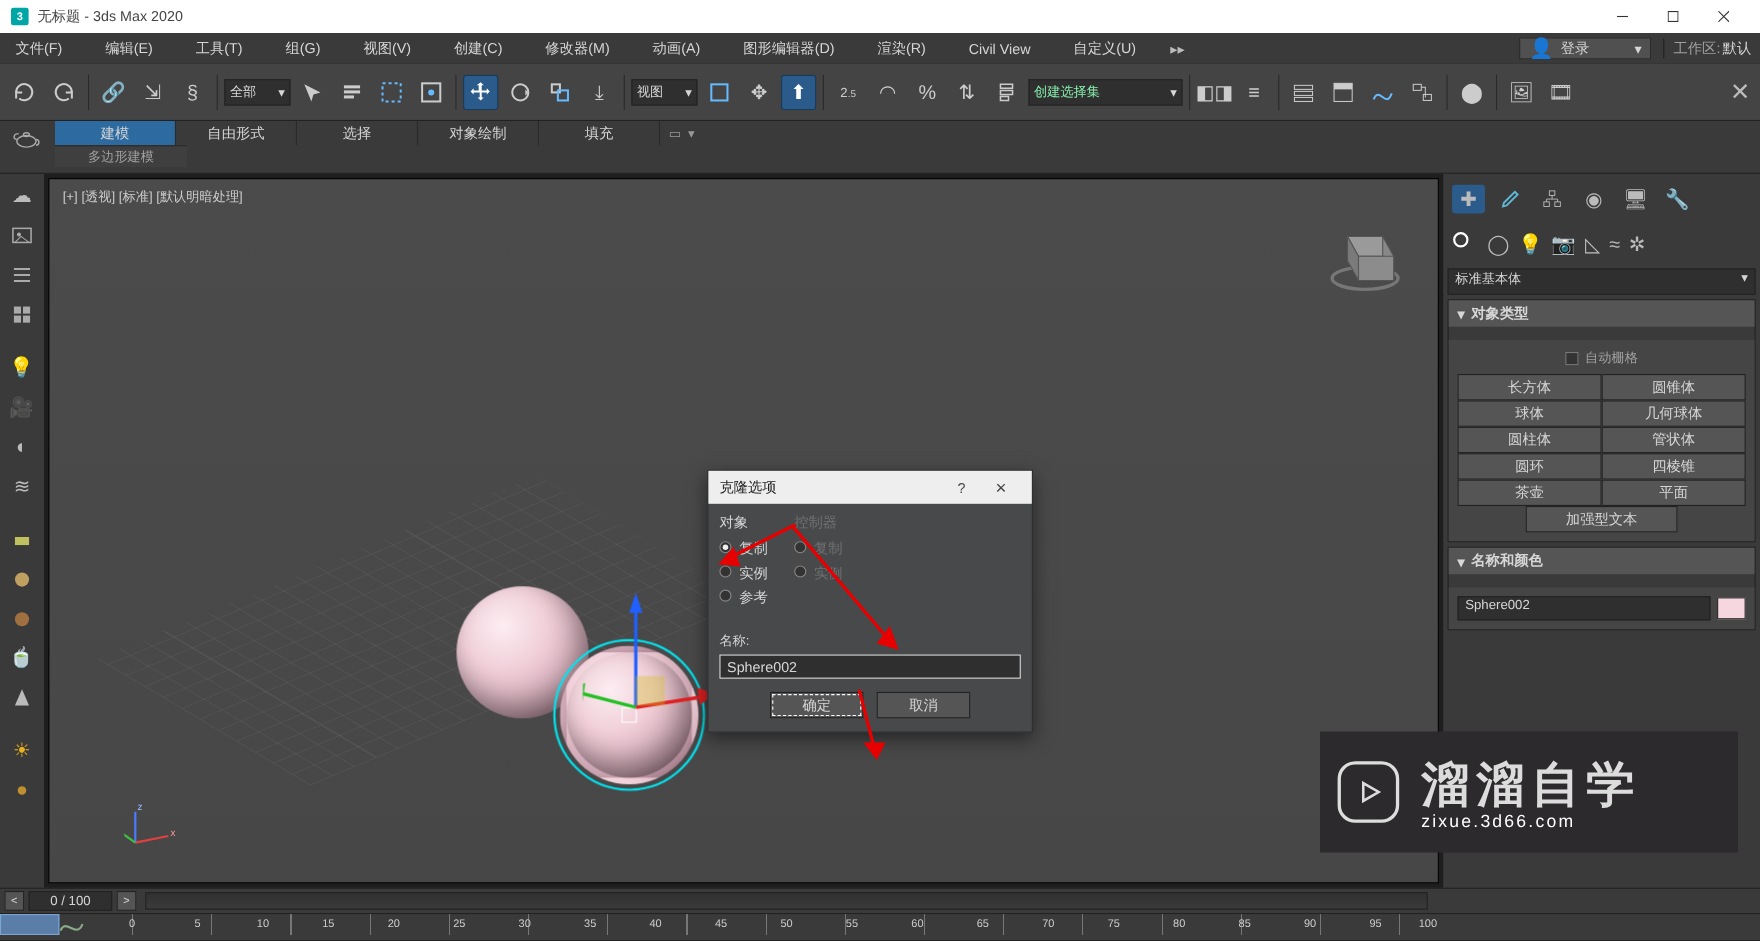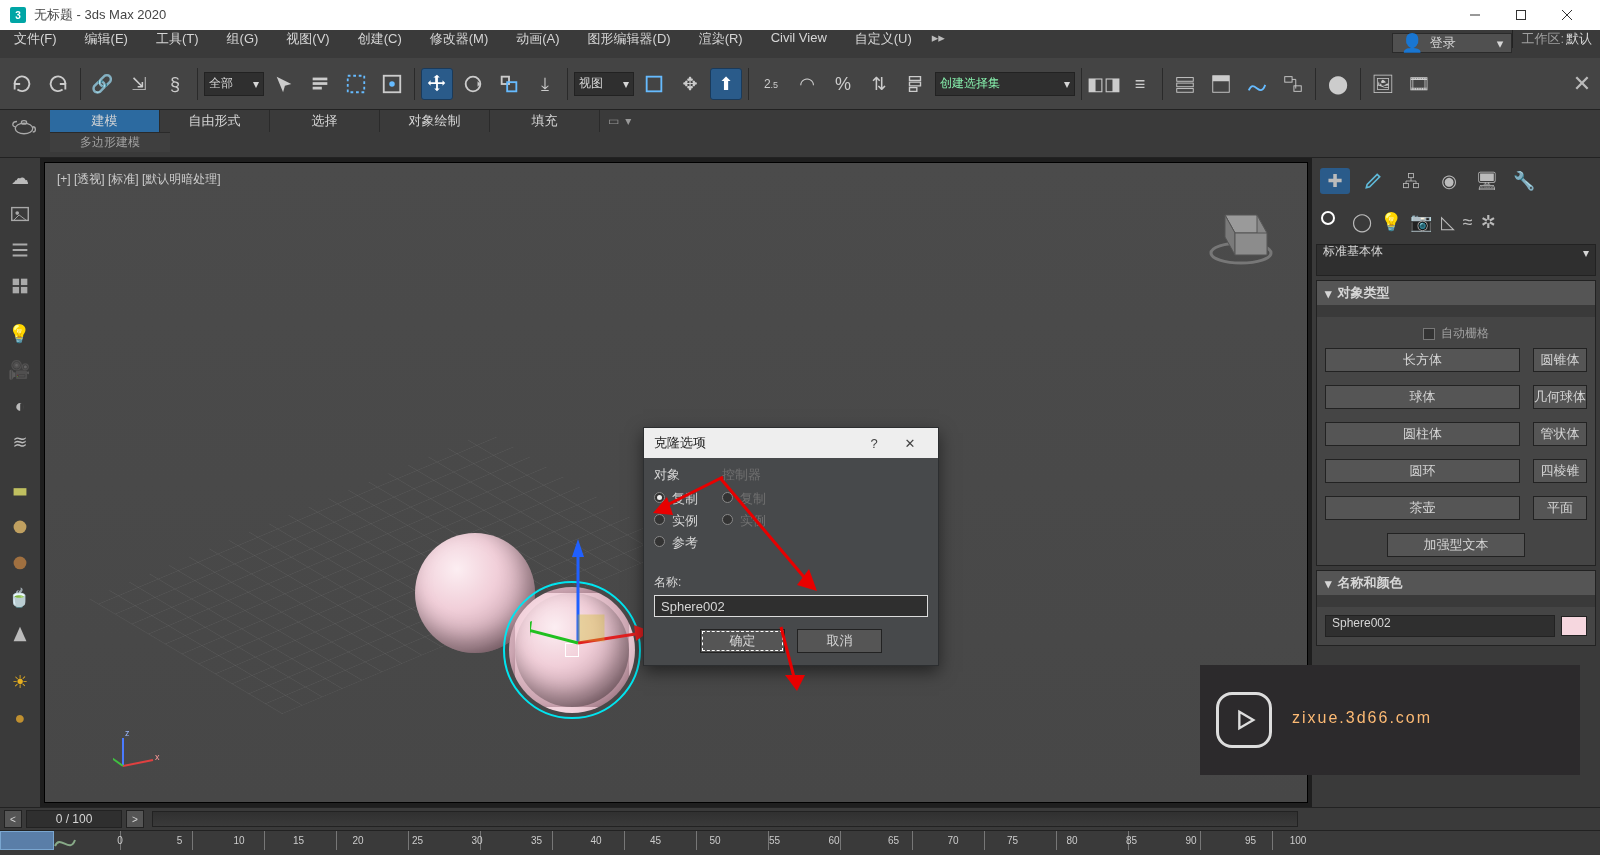--- a/index.html
+++ b/index.html
@@ -47,22 +47,23 @@
     justify-content: center; border-radius: 2px; margin-right: 8px;
   }
   .titlebar .title { flex: 1; color: #444; font-size: 13px; }
   .win-btn { width: 46px; height: 30px; display: flex; align-items: center;
     justify-content: center; color: #333; }
   .win-btn svg { width: 10px; height: 10px; }
 
   
   .menubar {
     height: 28px; background: var(--menubar-bg);
-    display: flex; align-items: flex-start;
+    display: flex; align-items: center;
     font-size: 13px;
+    gap: 11px;
   }
   .menubar .item { padding: 0 14px; display: flex; align-items: center; cursor: default; }
   .menubar .flex-spacer { flex: 1; }
   .menubar .arrows { display: flex; align-items: center; padding: 0 6px; gap: 6px; color: #bbb; }
   .menubar .login { display: flex; align-items: center; padding: 0 8px; background: #505050; border: 1px solid #2a2a2a; margin: 3px 0; min-width: 120px; }
   .menubar .login .person { margin-right: 6px; }
   .menubar .login .arrow-down { margin-left: auto; }
   .menubar .workspace { display: flex; align-items: center; padding: 0 8px; border-left: 1px solid #222; }
   .menubar .workspace-label { color: var(--text-dim); margin-right: 2px; }
 
@@ -237,36 +238,36 @@
   .icon-row {
     display:flex; gap: 8px; padding: 6px 4px; color: #bbb;
     align-items:center;
   }
   .icon-row.tabs .tab {
     width: 30px; height: 26px; display:flex; align-items:center; justify-content:center;
   }
   .icon-row.tabs .tab.active { background: #2a5b8a; border-radius: 3px; }
   .rollout-dd {
     height: 24px; background: var(--input-bg); border:1px solid #222;
-    display:flex; align-items:flex-end; padding: 15px 6px; position:relative;
+    display:flex; align-items:flex-start; padding: 0 6px; position:relative;
   }
   .rollout-dd .arrow { position:absolute; right:6px; }
   .rollout {
     border: 1px solid #222;
   }
   .rollout-header {
     height: 24px; background: #555; display:flex; align-items:center;
     padding: 0 8px; font-weight: bold; font-size: 13px;
   }
   .rollout-header .caret { margin-right: 6px; }
   .rollout-body { padding: 8px; background: #454545; margin-top: 12px; }
   .chk-row { display:flex; align-items:center; justify-content:center; color: var(--text-dim); margin-bottom: 6px; gap:6px; }
   .chk { width:12px; height:12px; border:1px solid #777; background:#333; }
   .btn-grid {
-    display:grid; grid-template-columns: 1fr; gap: 13px;
+    display:grid; grid-template-columns: 1fr 1fr; gap: 0;
   }
   .btn-g {
     height: 24px; background: var(--btn-bg); border:1px solid #222;
     display:flex; align-items:center; justify-content:center; font-size: 13px;
   }
   .btn-g.wide { grid-column: 1 / span 2; width: 53%; justify-self:center; }
   .name-row { display:flex; gap: 6px; align-items:center; }
   .name-input {
     flex:1; height: 22px; background: var(--input-bg); border:1px solid #222;
     padding: 0 6px; color: var(--text);
@@ -278,21 +279,21 @@
     height: 48px;
     display:flex; flex-direction:column;
     background: var(--panel-bg);
     border-top: 1px solid #222;
   }
   .timeslider-row {
     height: 22px; display:flex; align-items:center; gap:4px; padding: 0 4px;
   }
   .slider-btn { width: 18px; height: 18px; background:#555; border:1px solid #222;
     display:flex; align-items:center; justify-content:center; font-size:10px; }
-  .time-display { width: 96px; height: 18px; background: var(--input-bg);
+  .time-display { width: 76px; height: 18px; background: var(--input-bg);
     border:1px solid #222; display:flex; align-items:center; justify-content:center; font-size:12px; }
   .time-track { flex:1; height: 16px;
     background: linear-gradient(#303030,#3a3a3a);
     border: 1px solid #222; margin: 0 4px; position:relative; }
   .ruler-row { height: 20px; display:flex; align-items:center; padding-left: 120px; position:relative;
     background: #3a3a3a; border-top: 1px solid #222; }
   .ruler-row .tick-area {
     flex:1; height:100%; position:relative; font-size:10px; color:#ccc;
     background-image: repeating-linear-gradient(90deg, #777 0 1px, transparent 1px 72px);
   }
@@ -310,21 +311,21 @@
     background: #2c2a2c;
     display:flex; align-items:center; padding: 10px 16px;
     color: #dcdcdc;
     gap: 20px;
   }
   .watermark .wm-logo { width: 56px; height: 56px; border: 3px solid #ddd; border-radius: 16px;
     display:flex; align-items:center; justify-content:center; }
   .watermark .wm-logo svg { width: 28px; height: 28px; }
   .watermark .wm-text { display:flex; flex-direction:column; align-items:flex-start; }
   .watermark .wm-main { font-size: 44px; font-weight: 600; letter-spacing: 6px; }
-  .watermark .wm-sub { font-size: 16px; letter-spacing: 2px; color:#fdba74; margin-top:-4px; }
+  .watermark .wm-sub { font-size: 16px; letter-spacing: 2px; color:#ffffff; margin-top:-4px; }
 
   svg { display:block; }
   .unicode-icon { font-size: 18px; line-height:1; }
 </style>
 </head>
 <body>
 
 <div class="titlebar">
   <div class="app-icon">3</div>
   <div class="title">无标题 - 3ds Max 2020</div>
@@ -858,15 +859,16 @@
   </div>
 </div>
 
 <div class="watermark">
   <div class="wm-logo">
     <svg viewBox="0 0 24 24">
         <polygon points="8,5 20,12 8,19" fill="none" stroke="#ddd" stroke-width="2"></polygon>
       </svg>
   </div>
   <div class="wm-text">
+    <div class="wm-main">溜溜自学</div>
     <div class="wm-sub">zixue.3d66.com</div>
   </div>
 </div>
 
 </body></html>

